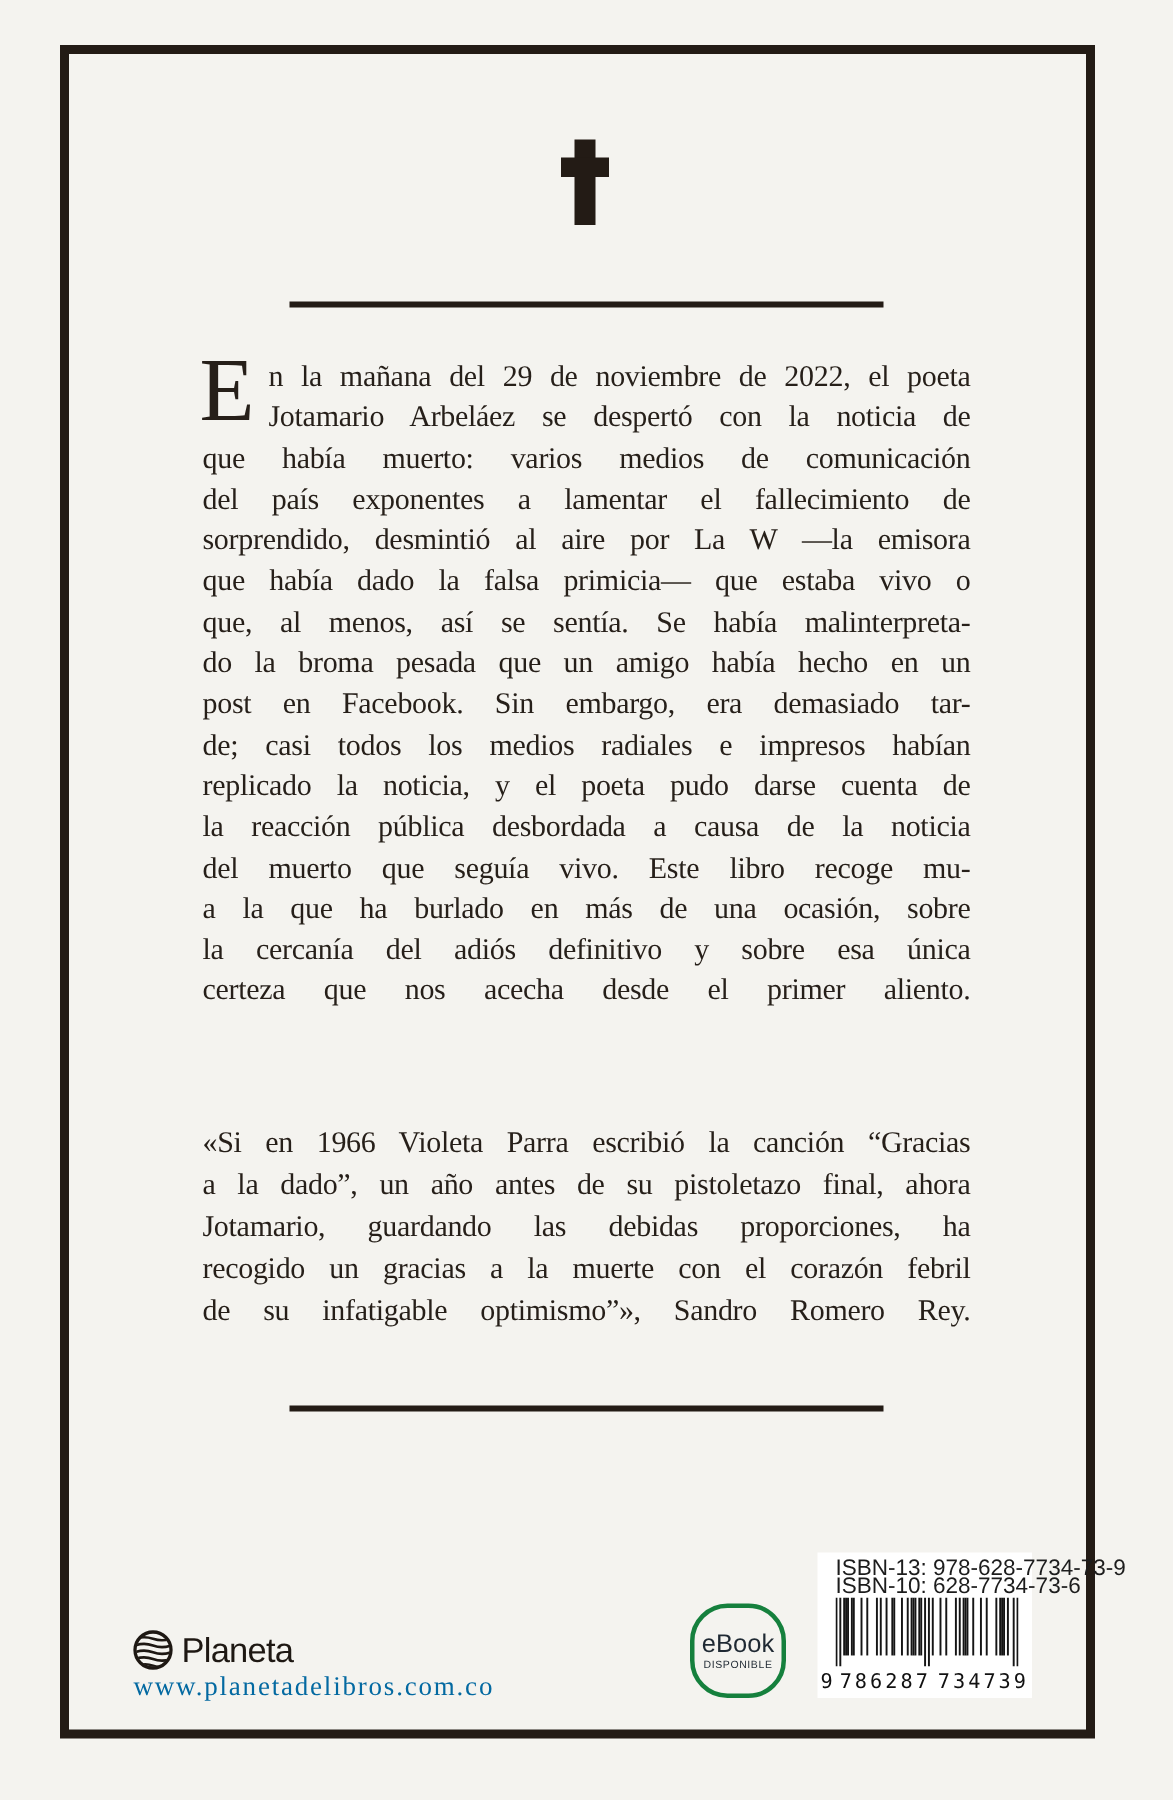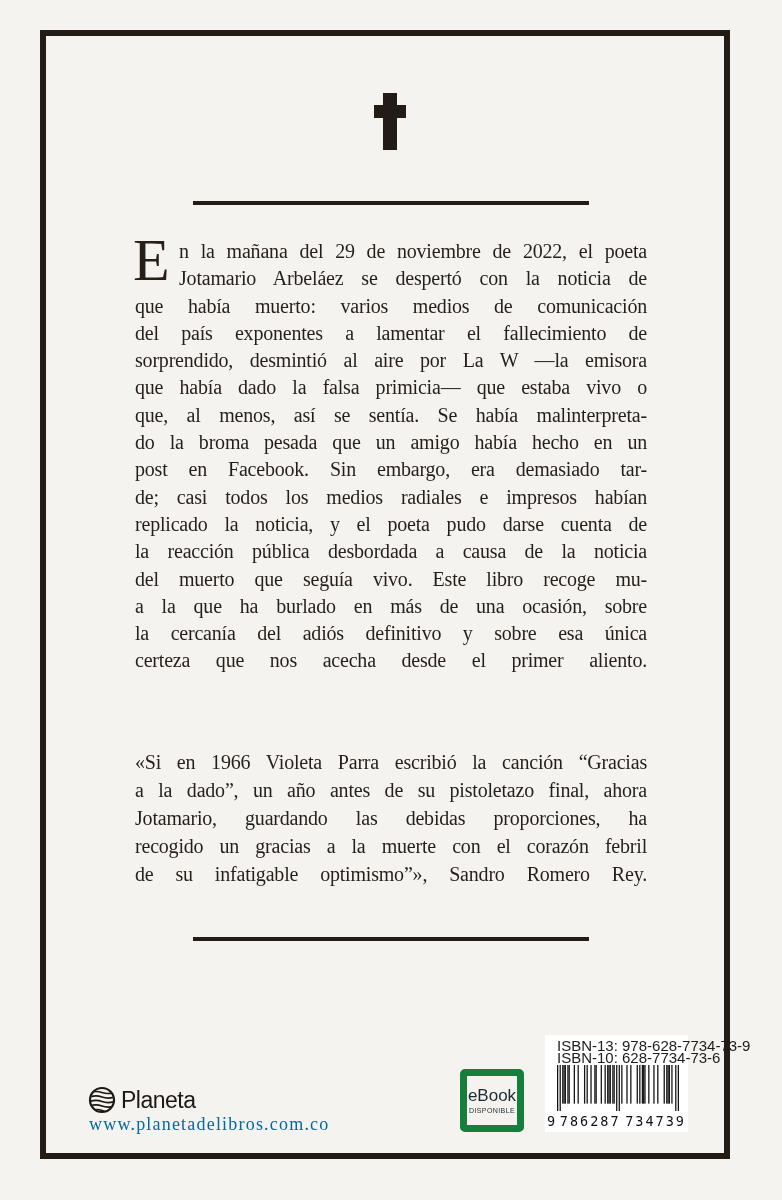--- a/index.html
+++ b/index.html
@@ -42,21 +42,21 @@
     font-family:"Liberation Sans", sans-serif; font-size:23px; line-height:28px;
     letter-spacing:-0.5px; color:#1e1813;
   }
   .publisher-url {
     position:absolute; left:89px; top:1114px;
     font-size:18px; line-height:20px; letter-spacing:1.2px; color:#0369a1;
   }
   
   .badge {
     position:absolute; left:460px; top:1069px; width:64px; height:63px;
-    border:7px solid #15803d; border-radius:5px; box-sizing:border-box;
+    border:3px solid #15803d; border-radius:25px; box-sizing:border-box;
     display:flex; flex-direction:column; align-items:center; justify-content:center;
     font-family:"Liberation Sans", sans-serif; color:#1f2933;text-align:center;
   }
   .badge-title { font-size:17px; line-height:18px; }
   .badge-sub { font-size:7px; letter-spacing:0.4px; margin-top:2px; }
   
   .bcbox {
     position:absolute; left:545px; top:1035px; width:143px; height:97px;
     background:#ffffff; box-sizing:border-box; padding:5px 0 0 12px;
     font-family:"Liberation Sans", sans-serif; color:#1c1c1c;

